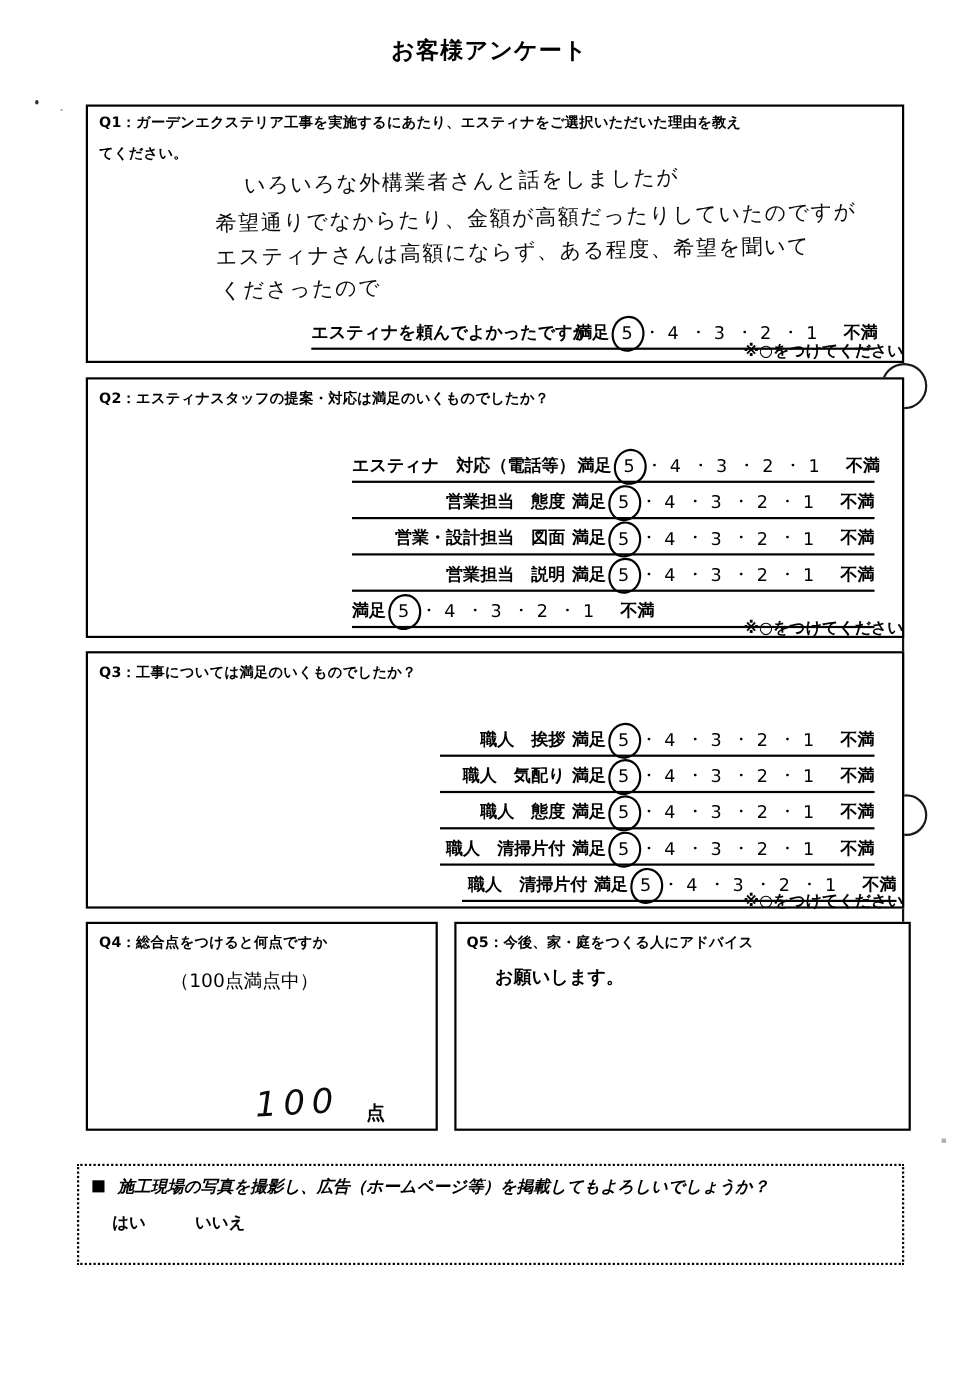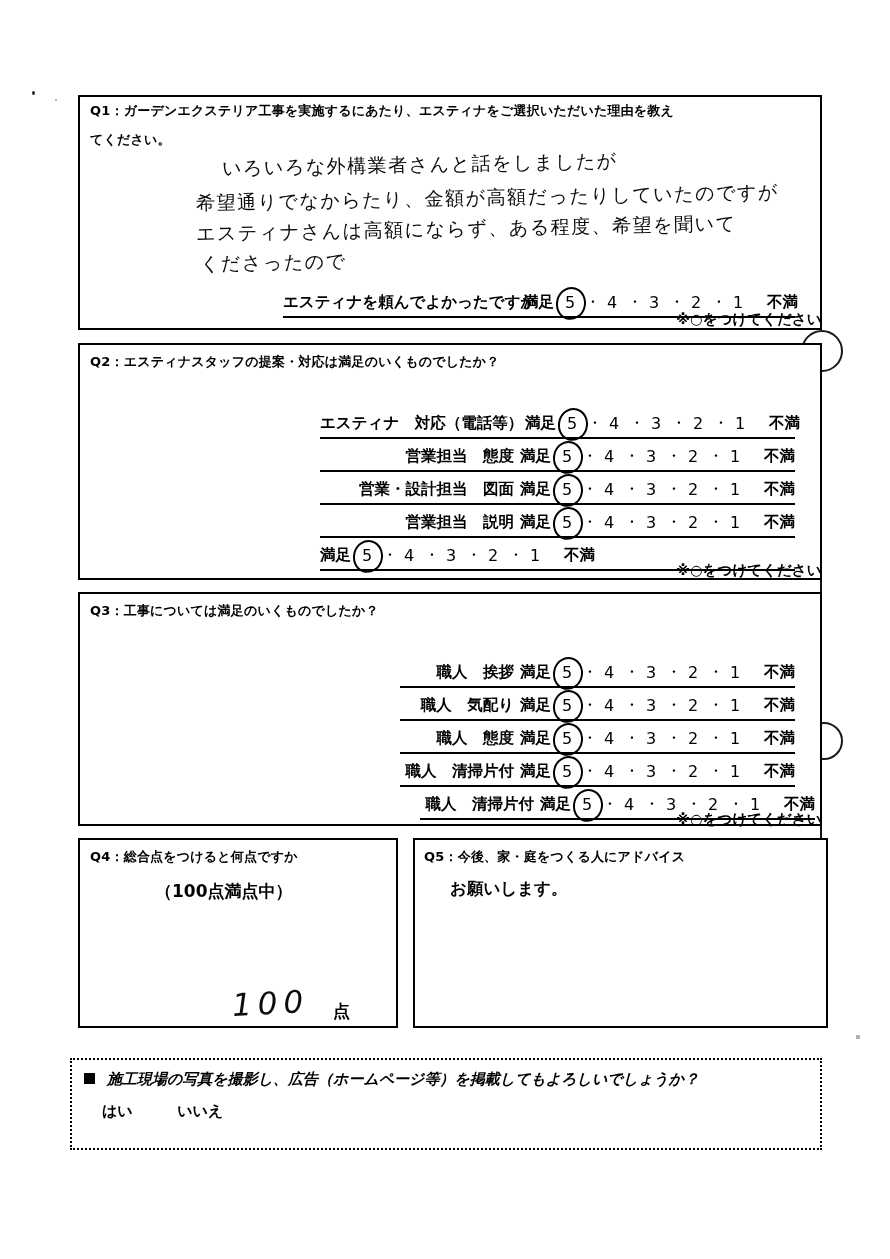--- a/index.html
+++ b/index.html
@@ -159,21 +159,21 @@
     position: absolute;
     font-size: 14.5px;
     font-weight: 700;
     white-space: nowrap;
   }
 
   
   .q4-sub {
     position: absolute;
     font-size: 17px;
-    font-weight: 700;
+    font-weight: 400;
     white-space: nowrap;
   }
   .q4-unit {
     position: absolute;
     font-size: 17px;
     font-weight: 700;
   }
 
   
   .consent-bullet {
@@ -211,20 +211,21 @@
   <div class="speck" style="left:32px; top:91px; width:3px; height:4px;"></div>
   <div class="speck" style="left:55px; top:99px; width:2px; height:2px; background:#9a9a9a;"></div>
   <div class="speck" style="left:100px; top:727px; width:3px; height:3px;"></div>
   <div class="speck" style="left:856px; top:1035px; width:4px; height:4px; background:#b0b0b0; border-radius:0;"></div>
 
   <div class="margin-rule" style="left:820px; top:343px; height:400px;"></div>
   <div class="margin-rule" style="left:820px; top:743px; height:100px;"></div>
   <div class="punch" style="left:801px; top:330px; width:38px; height:38px;"></div>
   <div class="punch" style="left:805px; top:722px; width:34px; height:34px;"></div>
 
+  <div class="page-title">お客様アンケート</div>
 
   <div class="qbox" style="left:78px; top:95px; width:744px; height:235px;"></div>
 
   <div class="q-head" style="left:90px; top:102px;">Q1：ガーデンエクステリア工事を実施するにあたり、エスティナをご選択いただいた理由を教え</div>
   <div class="q-head" style="left:90px; top:131px;">てください。</div>
 
   <div class="hand hand-line" style="left:222px; top:152px;">いろいろな外構業者さんと話をしましたが</div>
   <div class="hand hand-line" style="left:196px; top:185px;">希望通りでなからたり、金額が高額だったりしていたのですが</div>
   <div class="hand hand-line" style="left:196px; top:216px;">エスティナさんは高額にならず、ある程度、希望を聞いて</div>
   <div class="hand hand-line" style="left:200px; top:250px;">くださったので</div>

